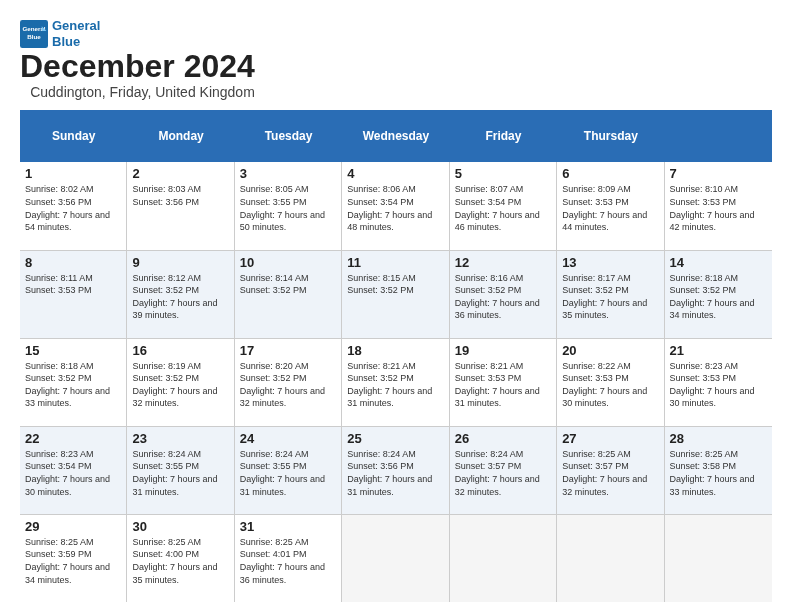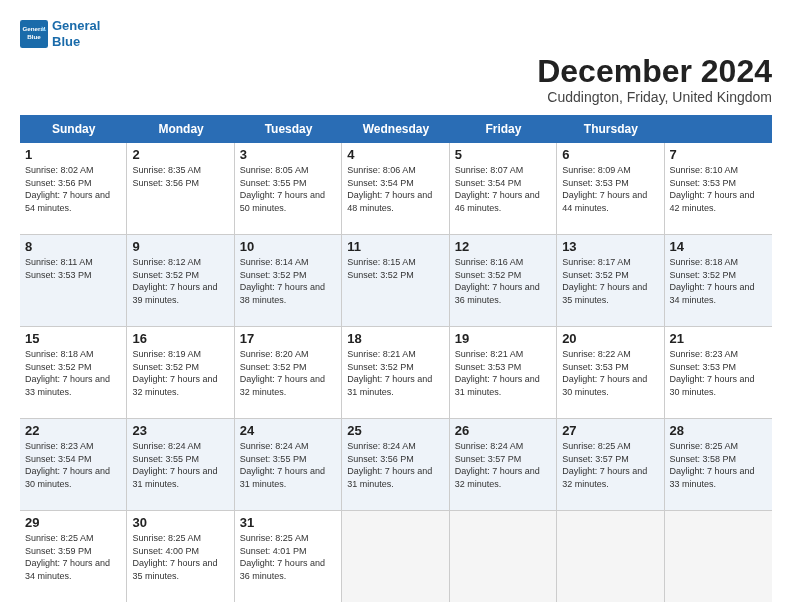--- a/index.html
+++ b/index.html
@@ -12,23 +12,23 @@
     }
     .page {
       width: 792px;
       height: 612px;
       padding: 18px 20px 10px 20px;
       display: flex;
       flex-direction: column;
     }
     .header {
       display: flex;
-      justify-content: space-between;
       align-items: flex-start;
       margin-bottom: 10px;
+      flex-direction: column;
     }
     .logo {
       display: flex;
       align-items: center;
       gap: 4px;
     }
     .logo-text {
       font-size: 13px;
       font-weight: bold;
       color: #333;
@@ -36,21 +36,20 @@
     }
     .logo-text span {
       color: #1a6baa;
     }
     .logo-icon {
       width: 28px;
       height: 28px;
     }
     .title-block {
       text-align: right;
-      margin-top: 36px;
     }
     .month-title {
       font-size: 32px;
       font-weight: bold;
       color: #222;
       line-height: 1.1;
     }
     .subtitle {
       font-size: 14px;
       color: #444;
@@ -63,21 +62,21 @@
     .cal-header {
       display: grid;
       grid-template-columns: repeat(7, 1fr);
       background: #2a6db5;
     }
     .cal-header-cell {
       color: #fff;
       font-size: 12px;
       font-weight: bold;
       text-align: center;
-      padding: 7px 2px;
+      padding: 19px 2px;
     }
     .cal-body {
       display: flex;
       flex-direction: column;
       flex: 1;
     }
     .cal-row {
       display: grid;
       grid-template-columns: repeat(7, 1fr);
       flex: 1;
@@ -157,21 +156,21 @@
 
       <div class="cal-row">
         <div class="cal-cell">
           <span class="day-num">1</span>
           <div class="cell-info">Sunrise: 8:02 AM</div>
           <div class="cell-info">Sunset: 3:56 PM</div>
           <div class="cell-info">Daylight: 7 hours and 54 minutes.</div>
         </div>
         <div class="cal-cell">
           <span class="day-num">2</span>
-          <div class="cell-info">Sunrise: 8:35 AM</div>
+          <div class="cell-info">Sunrise: 8:03 AM</div>
           <div class="cell-info">Sunset: 3:56 PM</div>
         </div>
         <div class="cal-cell">
           <span class="day-num">3</span>
           <div class="cell-info">Sunrise: 8:05 AM</div>
           <div class="cell-info">Sunset: 3:55 PM</div>
           <div class="cell-info">Daylight: 7 hours and 50 minutes.</div>
         </div>
         <div class="cal-cell">
           <span class="day-num">4</span>
@@ -208,21 +207,20 @@
         <div class="cal-cell">
           <span class="day-num">9</span>
           <div class="cell-info">Sunrise: 8:12 AM</div>
           <div class="cell-info">Sunset: 3:52 PM</div>
           <div class="cell-info">Daylight: 7 hours and 39 minutes.</div>
         </div>
         <div class="cal-cell">
           <span class="day-num">10</span>
           <div class="cell-info">Sunrise: 8:14 AM</div>
           <div class="cell-info">Sunset: 3:52 PM</div>
-          <div class="cell-info">Daylight: 7 hours and 38 minutes.</div>
         </div>
         <div class="cal-cell">
           <span class="day-num">11</span>
           <div class="cell-info">Sunrise: 8:15 AM</div>
           <div class="cell-info">Sunset: 3:52 PM</div>
         </div>
         <div class="cal-cell">
           <span class="day-num">12</span>
           <div class="cell-info">Sunrise: 8:16 AM</div>
           <div class="cell-info">Sunset: 3:52 PM</div>

